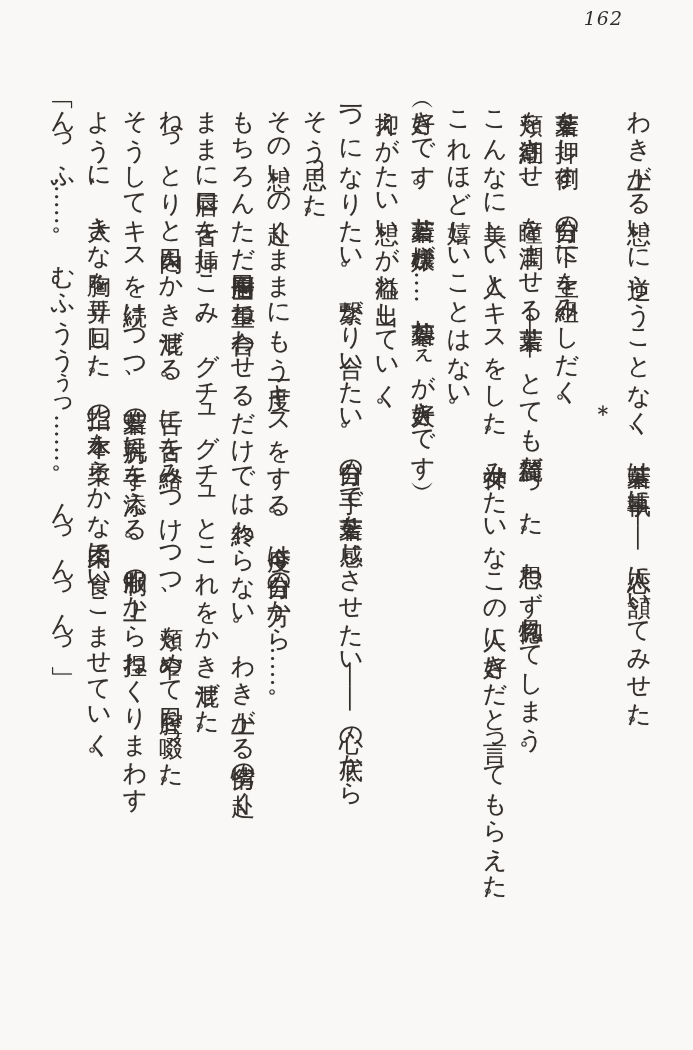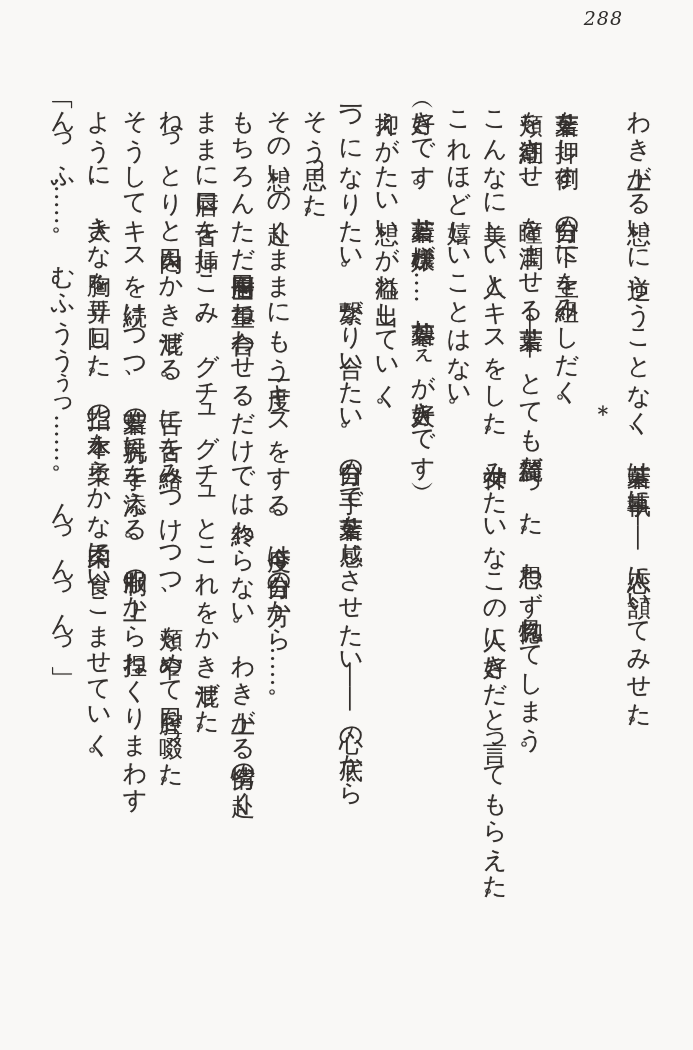--- a/index.html
+++ b/index.html
@@ -46,21 +46,21 @@
     white-space: nowrap;
   }
   .divider-line {
     padding-top: 295px;
   }
 </style>
 </head>
 <body>
 
 <div class="page">
-  <div class="page-number">288</div>
+  <div class="page-number">162</div>
 
   <div class="text-block">
     <p class="text-line">わき上がる想いに逆らうことなく、若葉は執事に――恋人に頷いてみせた。</p>
     <p class="text-line divider-line">＊</p>
     <p class="text-line">若葉を押し倒す。自分の下に主を組みしだく。</p>
     <p class="text-line">頬を紅潮させ、瞳を潤ませる若葉――とても綺麗だった。思わず見惚れてしまう。</p>
     <p class="text-line">こんなに美しい人とキスをした。女神みたいなこの人に好きだと言ってもらえた。</p>
     <p class="text-line">これほど嬉しいことはない。</p>
     <p class="text-line">（好きです。若葉お嬢様が……若葉ねぇが大好きです）</p>
     <p class="text-line">抑えがたい想いが溢れ出していく。</p>

